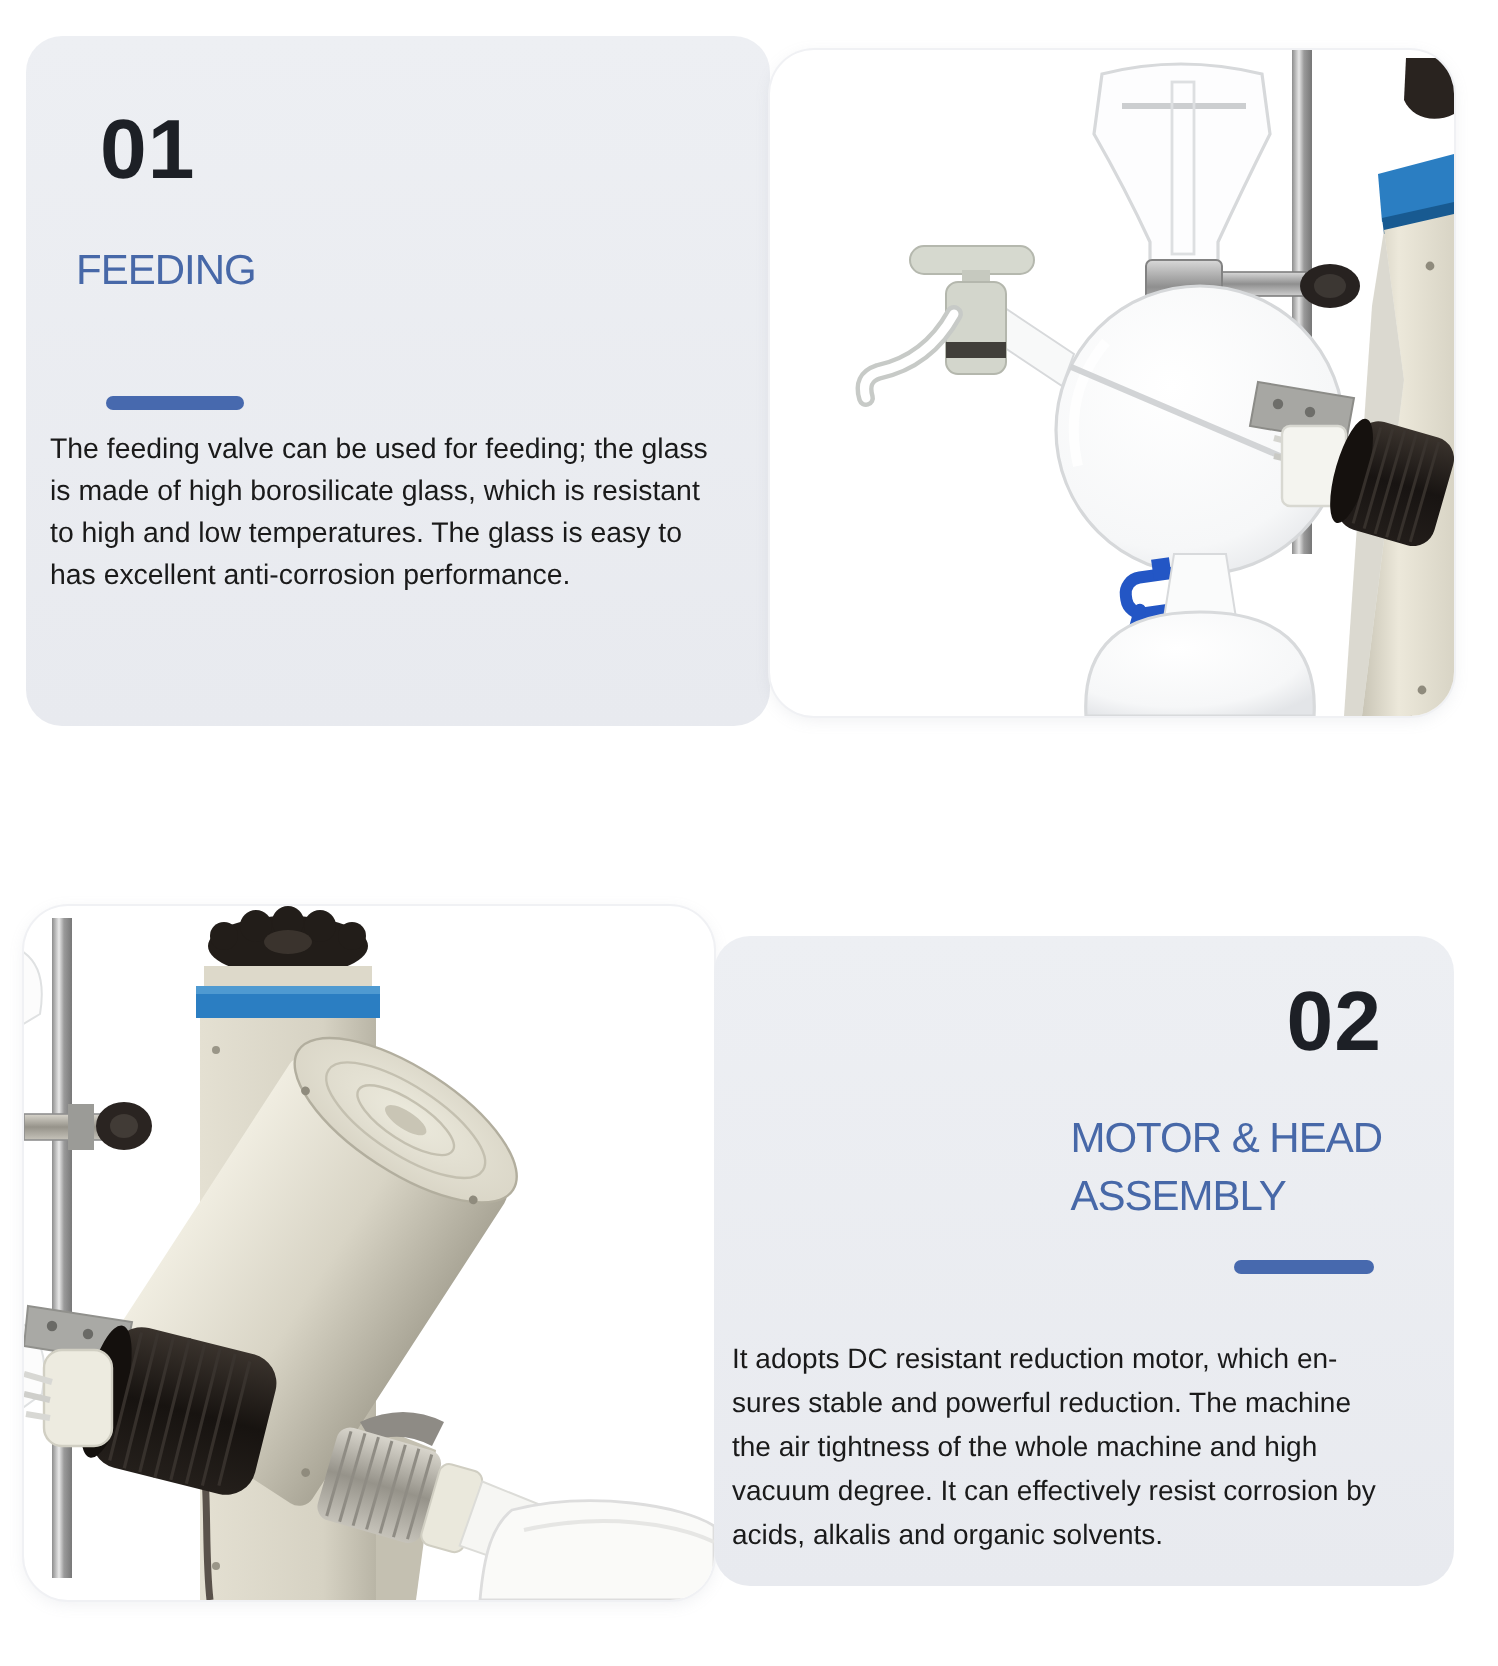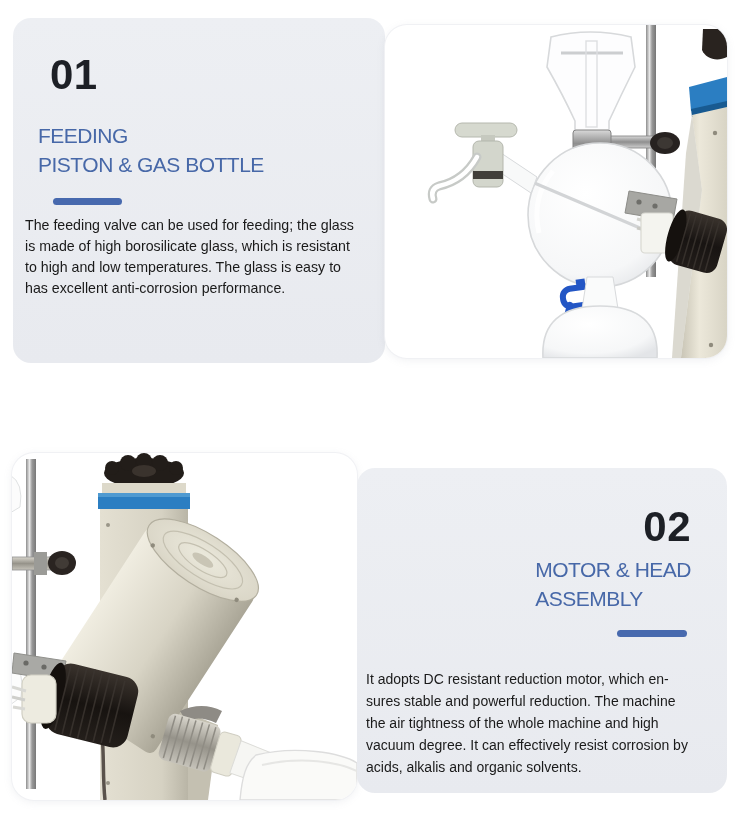--- a/index.html
+++ b/index.html
@@ -35,21 +35,20 @@
 </style>
 </head>
 <body>
 
 <div class="canvas">
 
   <div class="card" style="left:13px;top:18px;width:372px;height:345px;">
     <div class="num" style="left:37px;top:36px;">01</div>
     <div class="title" style="left:25px;top:103px;">
       <div>FEEDING</div>
-      <div>PISTON &amp; GAS BOTTLE</div>
     </div>
     <div class="bar" style="left:40px;top:180px;width:69px;"></div>
     <div class="body body1" style="left:12px;top:197px;width:360px;">
       <div class="ln">The feeding valve can be used for feeding; the glass</div>
       <div class="ln">is made of high borosilicate glass, which is resistant</div>
       <div class="ln">to high and low temperatures. The glass is easy to</div>
       <div class="ln">has excellent anti-corrosion performance.</div>
     </div>
   </div>
 
@@ -290,21 +289,21 @@
           <rect x="204" y="276" width="22" height="42" rx="5" fill="#eae8dc" stroke="#d0cec2"></rect>
           <polygon points="226,280 264,284 260,316 224,314" fill="#f6f6f3" stroke="#dcdcd8"></polygon>
         </g>
         <path d="M244,302 C284,292 330,300 345,310 L345,347 L228,347 C230,324 234,310 244,302 Z" fill="#fafaf8" stroke="#dddddd" stroke-width="1.4"></path>
         <path d="M250,312 C290,303 326,309 345,318" fill="none" stroke="#e6e6e4" stroke-width="2"></path>
       </g>
     </svg>
   </div>
 
   <div class="card" style="left:357px;top:468px;width:370px;height:325px;">
-    <div class="num" style="right:36px;top:22px;margin-top:16px;">02</div>
+    <div class="num" style="right:36px;top:22px;">02</div>
     <div class="title right" style="right:36px;top:87px;">
       <div>MOTOR &amp; HEAD</div>
       <div>ASSEMBLY</div>
     </div>
     <div class="bar" style="right:40px;top:162px;width:70px;"></div>
     <div class="body body2" style="left:9px;top:200px;width:352px;">
       <div class="ln">It adopts DC resistant reduction motor, which en-</div>
       <div class="ln">sures stable and powerful reduction. The machine</div>
       <div class="ln">the air tightness of the whole machine and high</div>
       <div class="ln">vacuum degree. It can effectively resist corrosion by</div>

